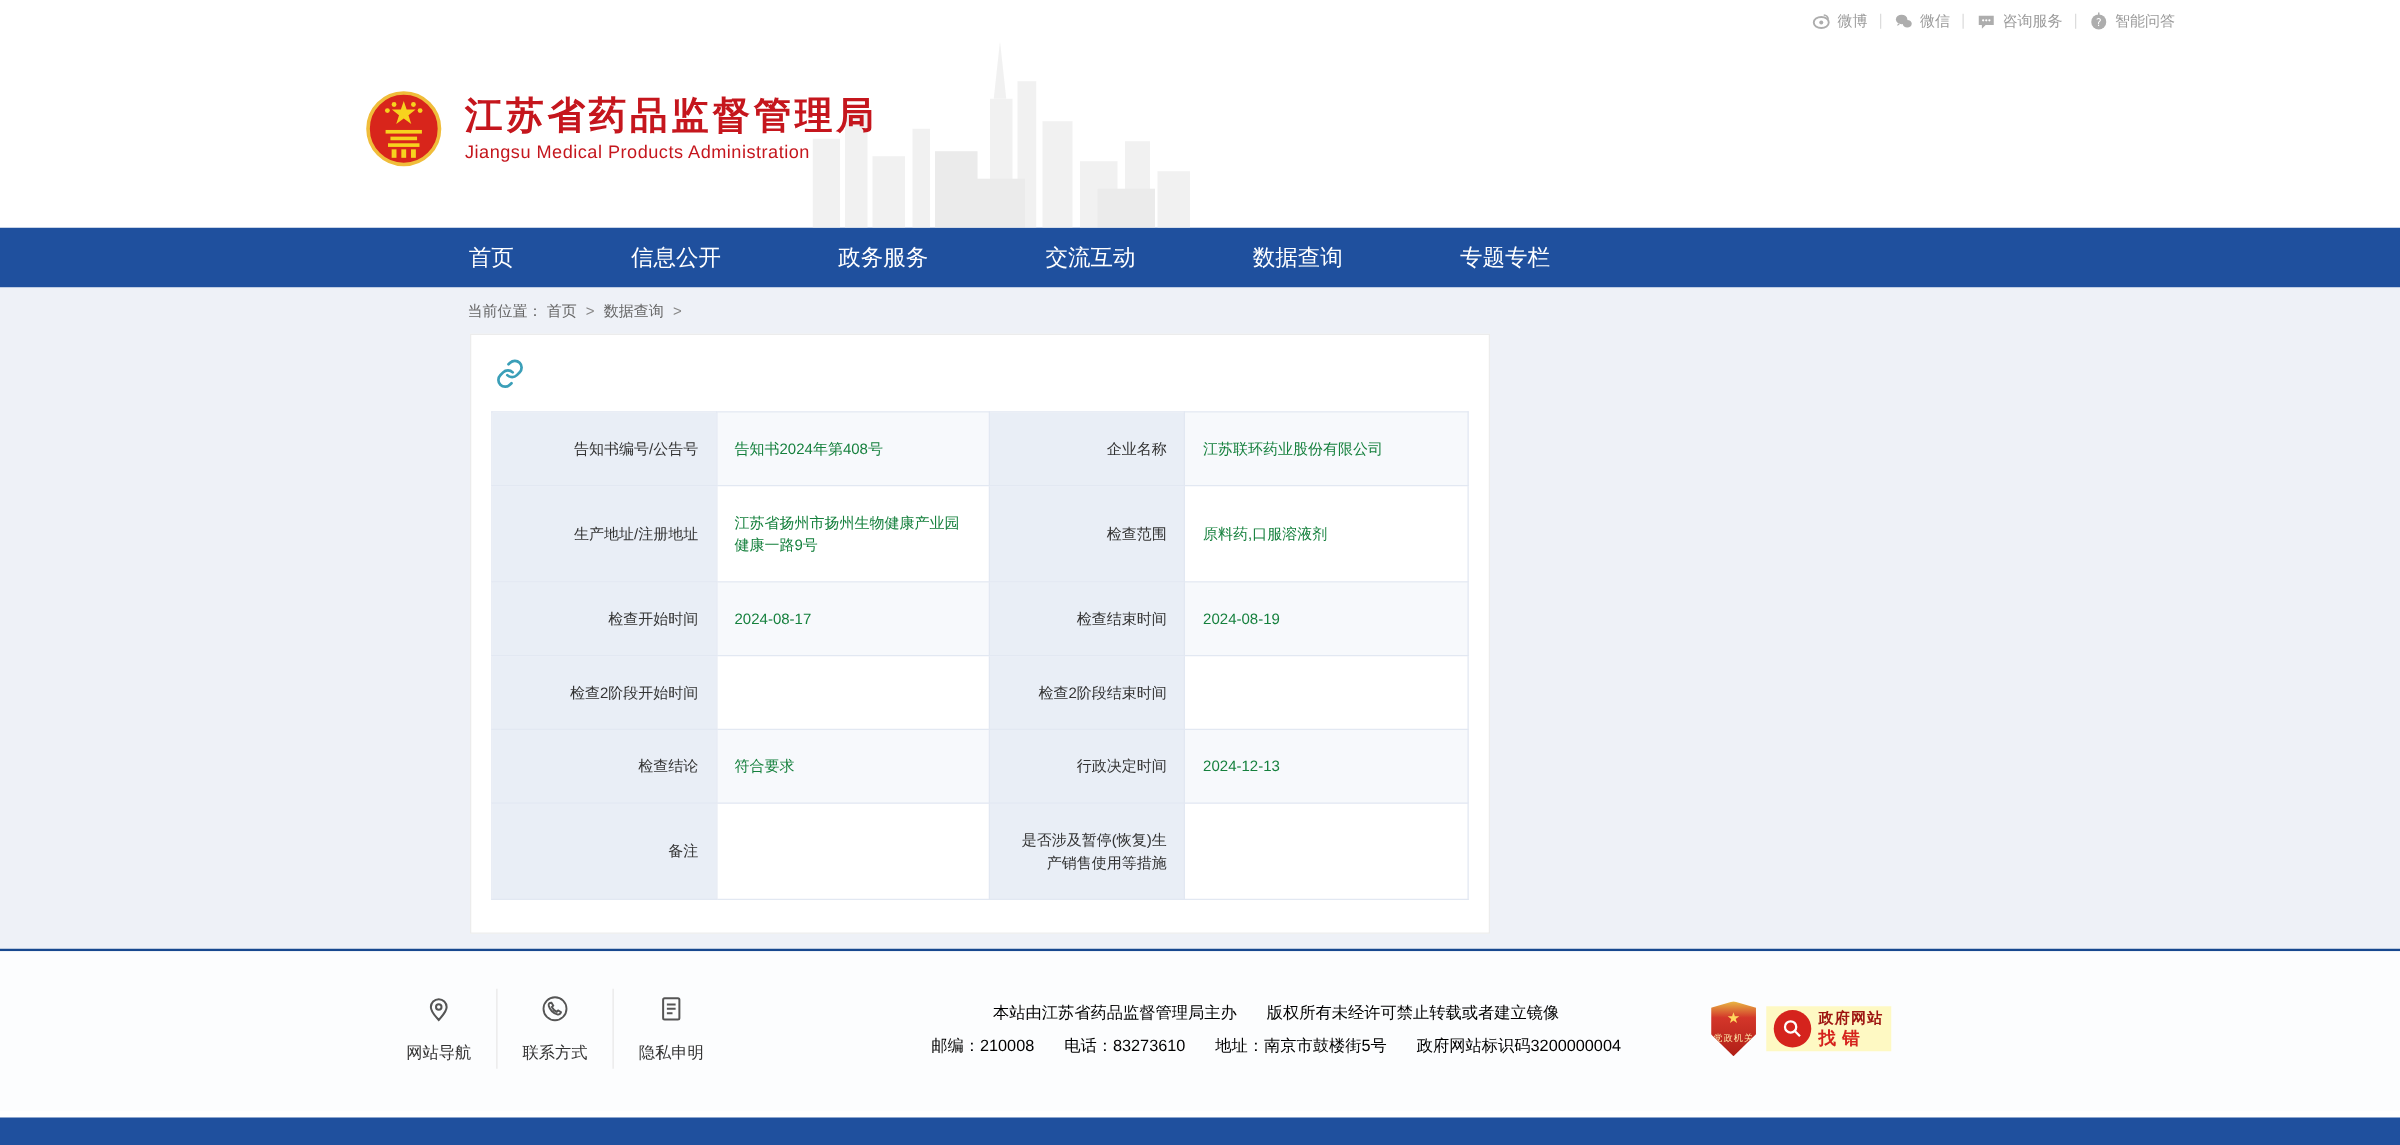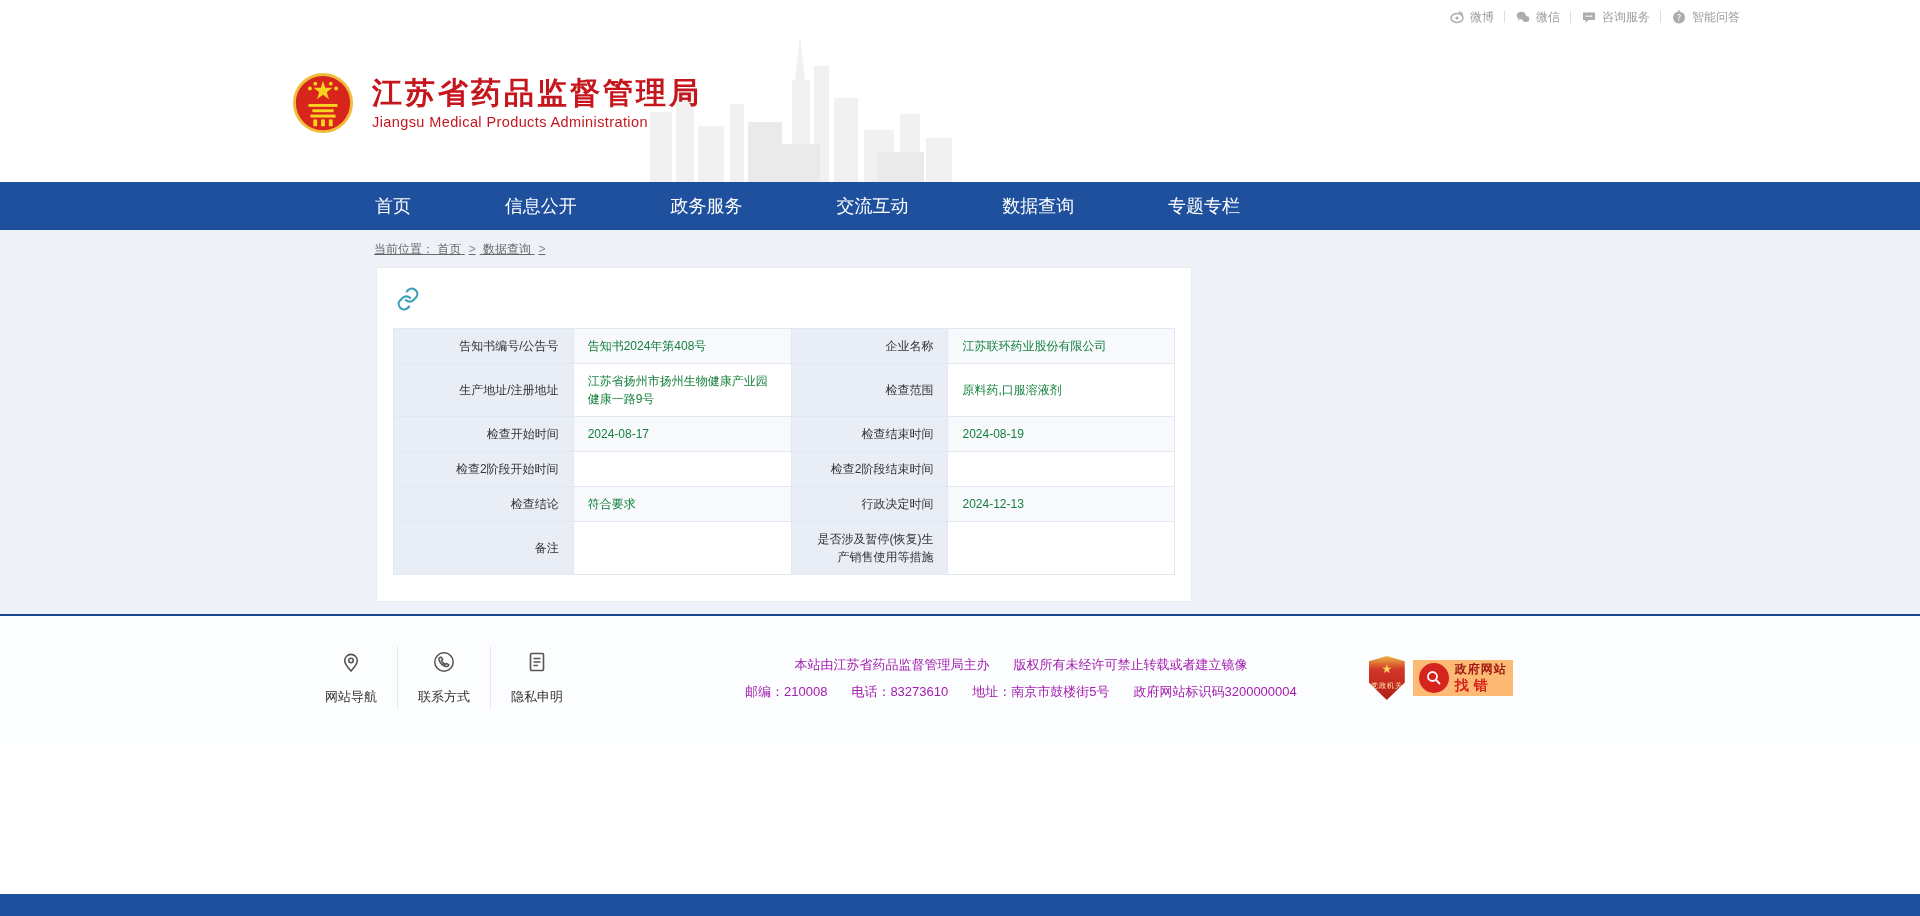--- a/index.html
+++ b/index.html
@@ -29,51 +29,51 @@
   .site-subtitle { color:#c5161d; font-size: 14.5px; margin-top: 4px; letter-spacing: .4px; }
 
   
   .nav { background: #1f509e; height: 48px; }
   .nav-inner { width: 1200px; margin:0 auto; height:100%; display:flex; align-items:center; }
   .nav-list { display:flex; justify-content: space-between; width: 885px; margin-left: 5px; }
   .nav-item { color:#fff; font-size: 18px; text-decoration:none; padding: 0 10px; line-height:48px; cursor:pointer; white-space:nowrap; }
 
   
   .content { background: #eef1f7; padding-bottom: 12px; }
-  .breadcrumb { padding: 11px 0 9px 14px; font-size: 12px; color: #666; text-decoration: underline; }
+  .breadcrumb { padding: 11px 0 9px 14px; font-size: 12px; color: #666; }
   .breadcrumb a { color:#666; text-decoration:none; cursor:pointer; }
   .breadcrumb .gt { margin: 0 4px; color:#888; }
   .card { background:#fff; border:1px solid #ececec; width: 816px; margin-left: 16px; padding: 14px 16px 26px 16px; }
   .link-icon { margin: 4px 0 12px 2px; }
 
   .detail-table { width: 100%; border-collapse: collapse; font-size: 12px; table-layout: fixed; }
-  .detail-table td { border: 1px solid #e2e8f2; padding: 8px 14px; height: 30px; vertical-align: middle; line-height: 1.5; }
+  .detail-table td { border: 1px solid #e2e8f2; padding: 20px 14px; height: 30px; vertical-align: middle; line-height: 1.5; }
   .detail-table td.lbl { background: #e9eef6; text-align: right; color:#333; }
   .detail-table td.val { text-align: left; color:#15803d; }
   .detail-table tr:nth-child(odd) td.val { background: #f7f9fc; }
   .detail-table tr:nth-child(even) td.val { background: #ffffff; }
 
   
   .footer-divider { height: 2px; background: #17488f; }
   .footer { background: #fcfdfe; padding: 30px 0 34px 0; }
   .footer-inner { display:flex; align-items: center; }
   .footer-links { display:flex; margin-left: -55px; }
   .flink { display:flex; flex-direction:column; align-items:center; gap:10px; padding: 4px 20px; text-decoration:none; color:#333; font-size:13px; cursor:pointer;font-family:Liberation Serif, serif; }
   .flink + .flink { border-left: 1px solid #e8e8e8; }
-  .footer-text { margin-left: 150px; display:flex; flex-direction:column; gap: 9px; font-size: 13px; color:#a21caf; }
+  .footer-text { margin-left: 150px; display:flex; flex-direction:column; gap: 9px; font-size: 13px; color:#000000; }
   .fline { display:flex; flex-wrap:wrap; justify-content:center; }
   .fline span { margin: 0 12px; white-space: nowrap; }
   .footer-badges { margin-left: 60px; display:flex; align-items:center; gap: 8px; }
   .shield-badge { width: 36px; height: 44px; display:flex; align-items:flex-end; justify-content:center;
     background: linear-gradient(180deg, #e9b843 0%, #d3362a 30%, #b01f16 100%);
     clip-path: polygon(50% 0, 100% 12%, 100% 60%, 50% 100%, 0 60%, 0 12%);
     position: relative; cursor:pointer; }
   .shield-badge .star { position:absolute; top:7px; left:50%; transform:translateX(-50%); color:#ffd75e; font-size:12px; line-height:1; }
   .shield-badge .shield-label { color:#ffe9a8; font-size:8px; letter-spacing:1px; margin-bottom: 9px; white-space:nowrap; transform: scale(.9); }
-  .error-badge { display:flex; align-items:center; gap:6px; background:#fdba74; padding:3px 6px; cursor:pointer; }
+  .error-badge { display:flex; align-items:center; gap:6px; background:#fef9c3; padding:3px 6px; cursor:pointer; }
   .error-circle { width:30px; height:30px; border-radius:50%; background:#d5231d; display:flex; align-items:center; justify-content:center; }
   .error-text { display:flex; flex-direction:column; line-height:1.15; }
   .error-line1 { color:#9e1511; font-size:12px; font-weight:bold; letter-spacing:1px; }
   .error-line2 { color:#d5231d; font-size:14px; font-weight:bold; letter-spacing:5px; }
 
   .spacer { flex: 1; background:#fff; }
   .bottombar { height: 22px; background: #1f509e; }
 </style>
 </head>
 <body>

